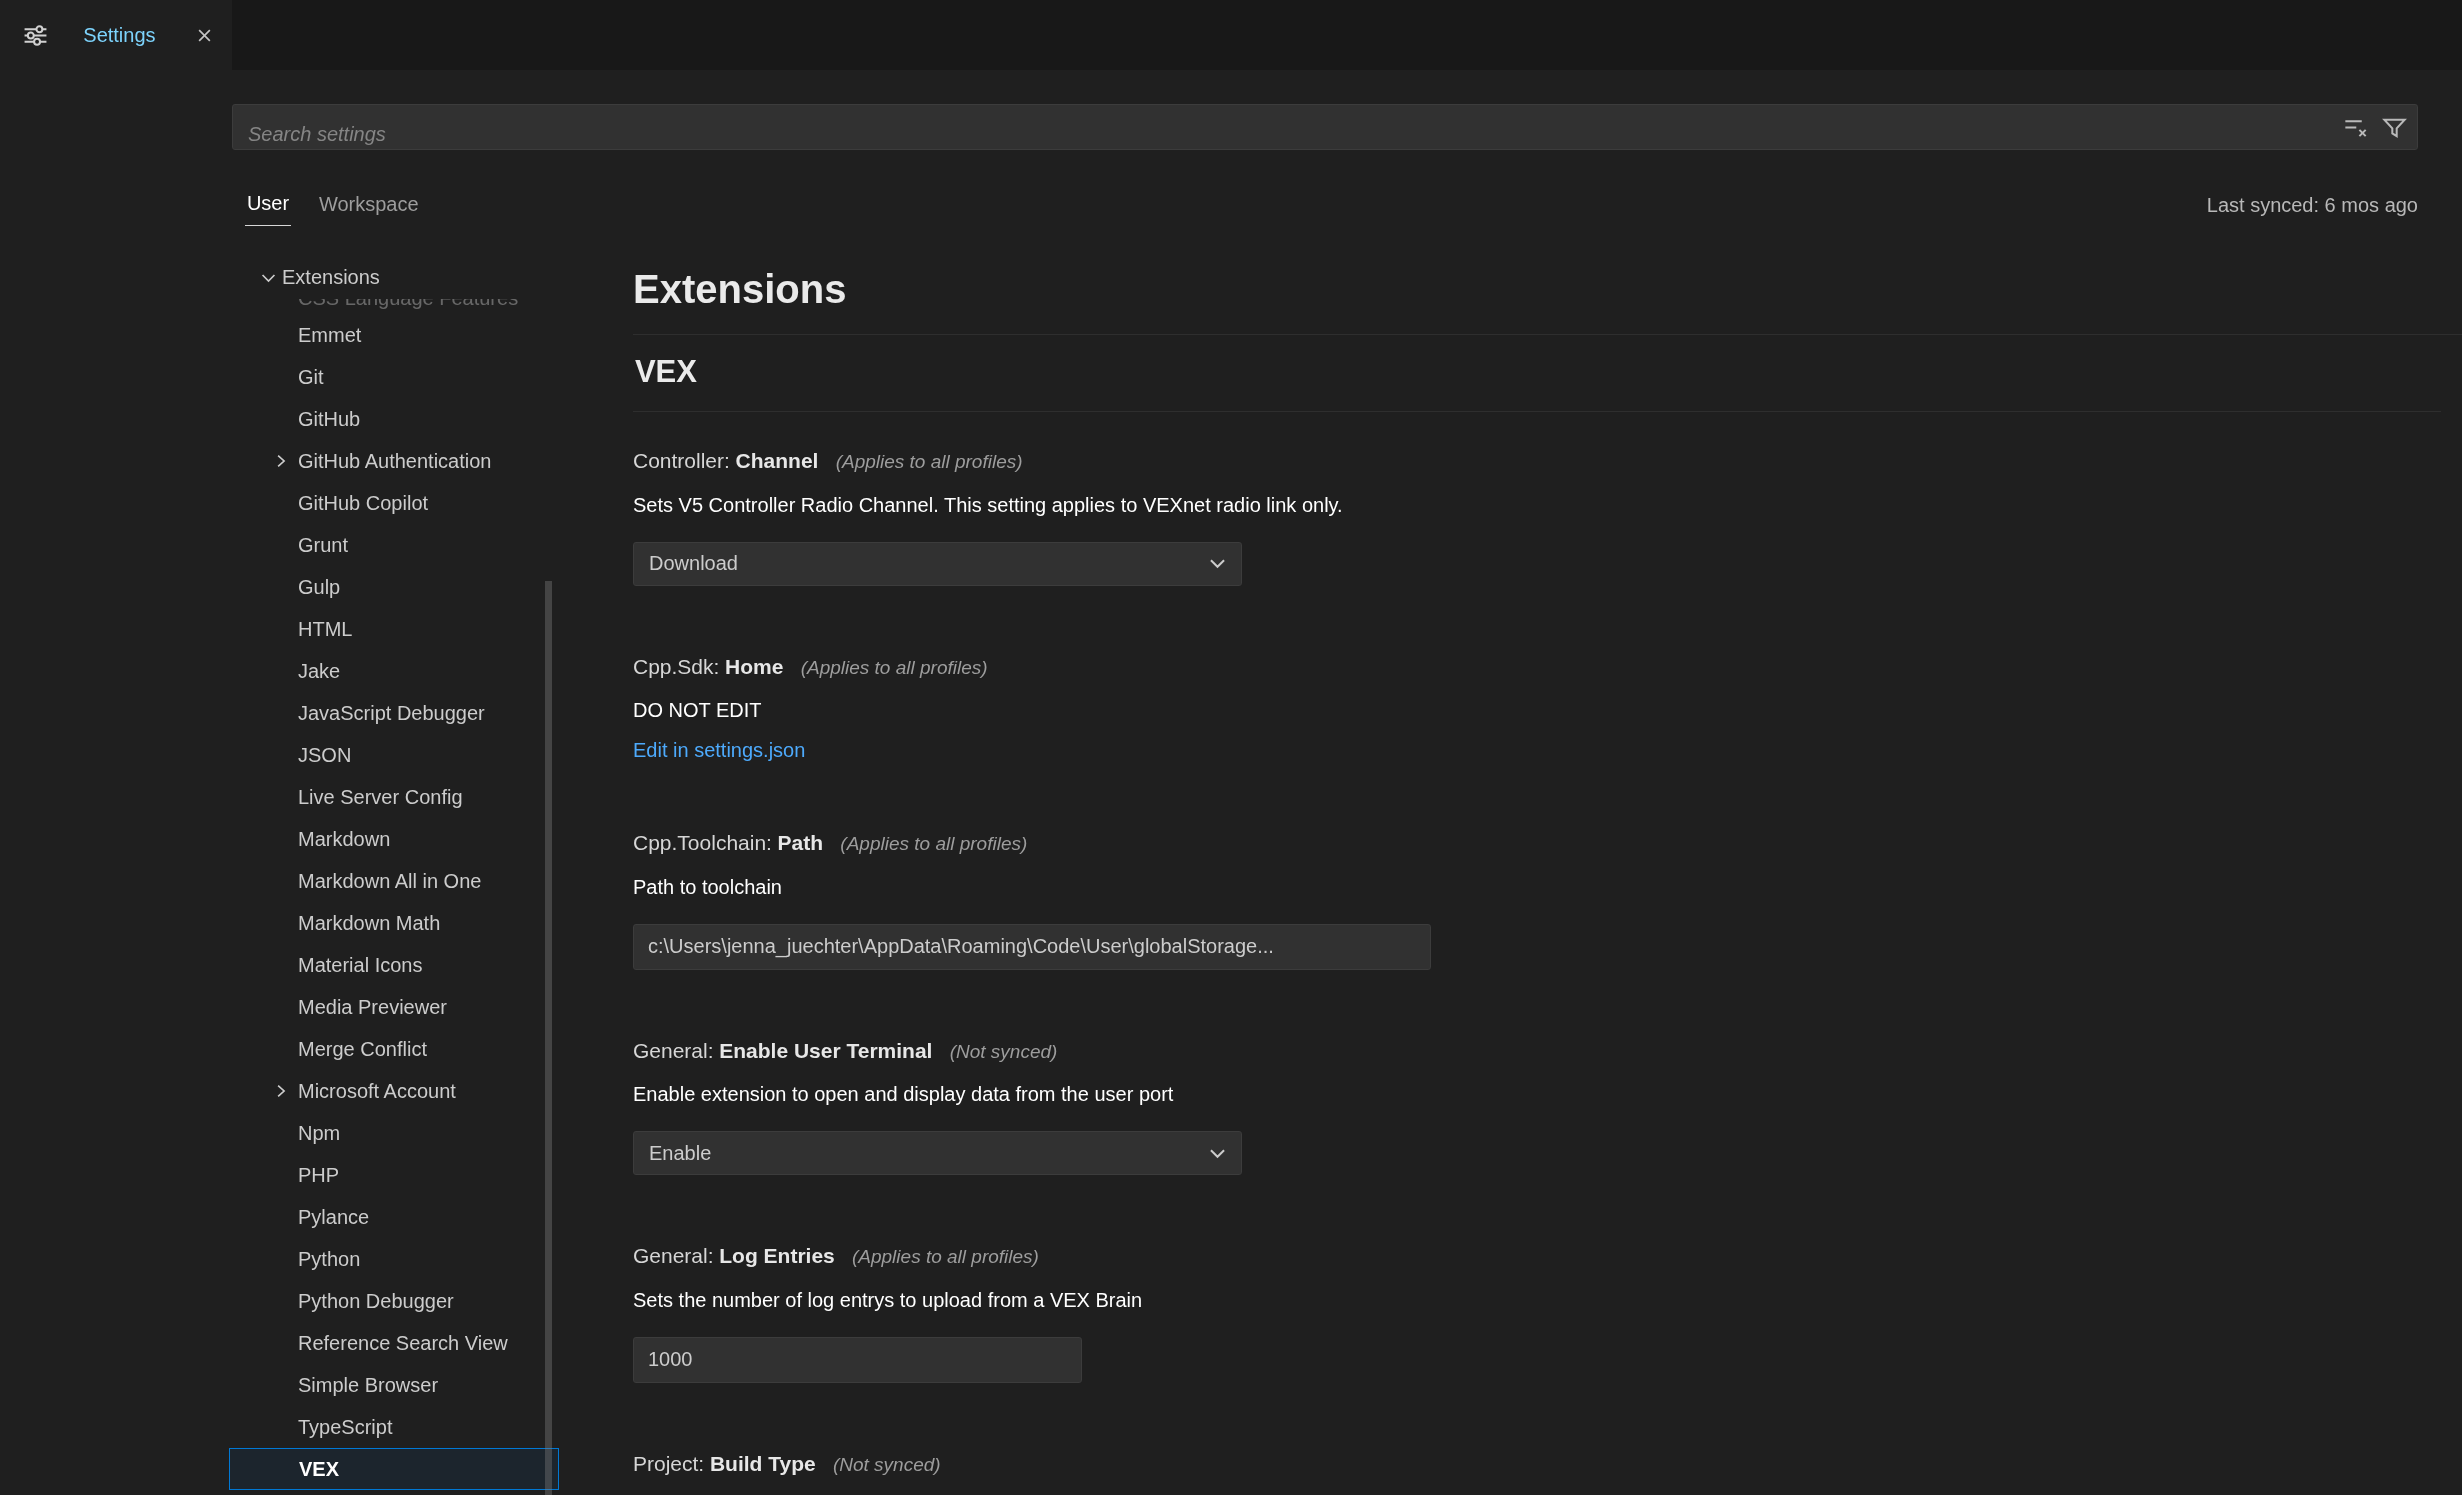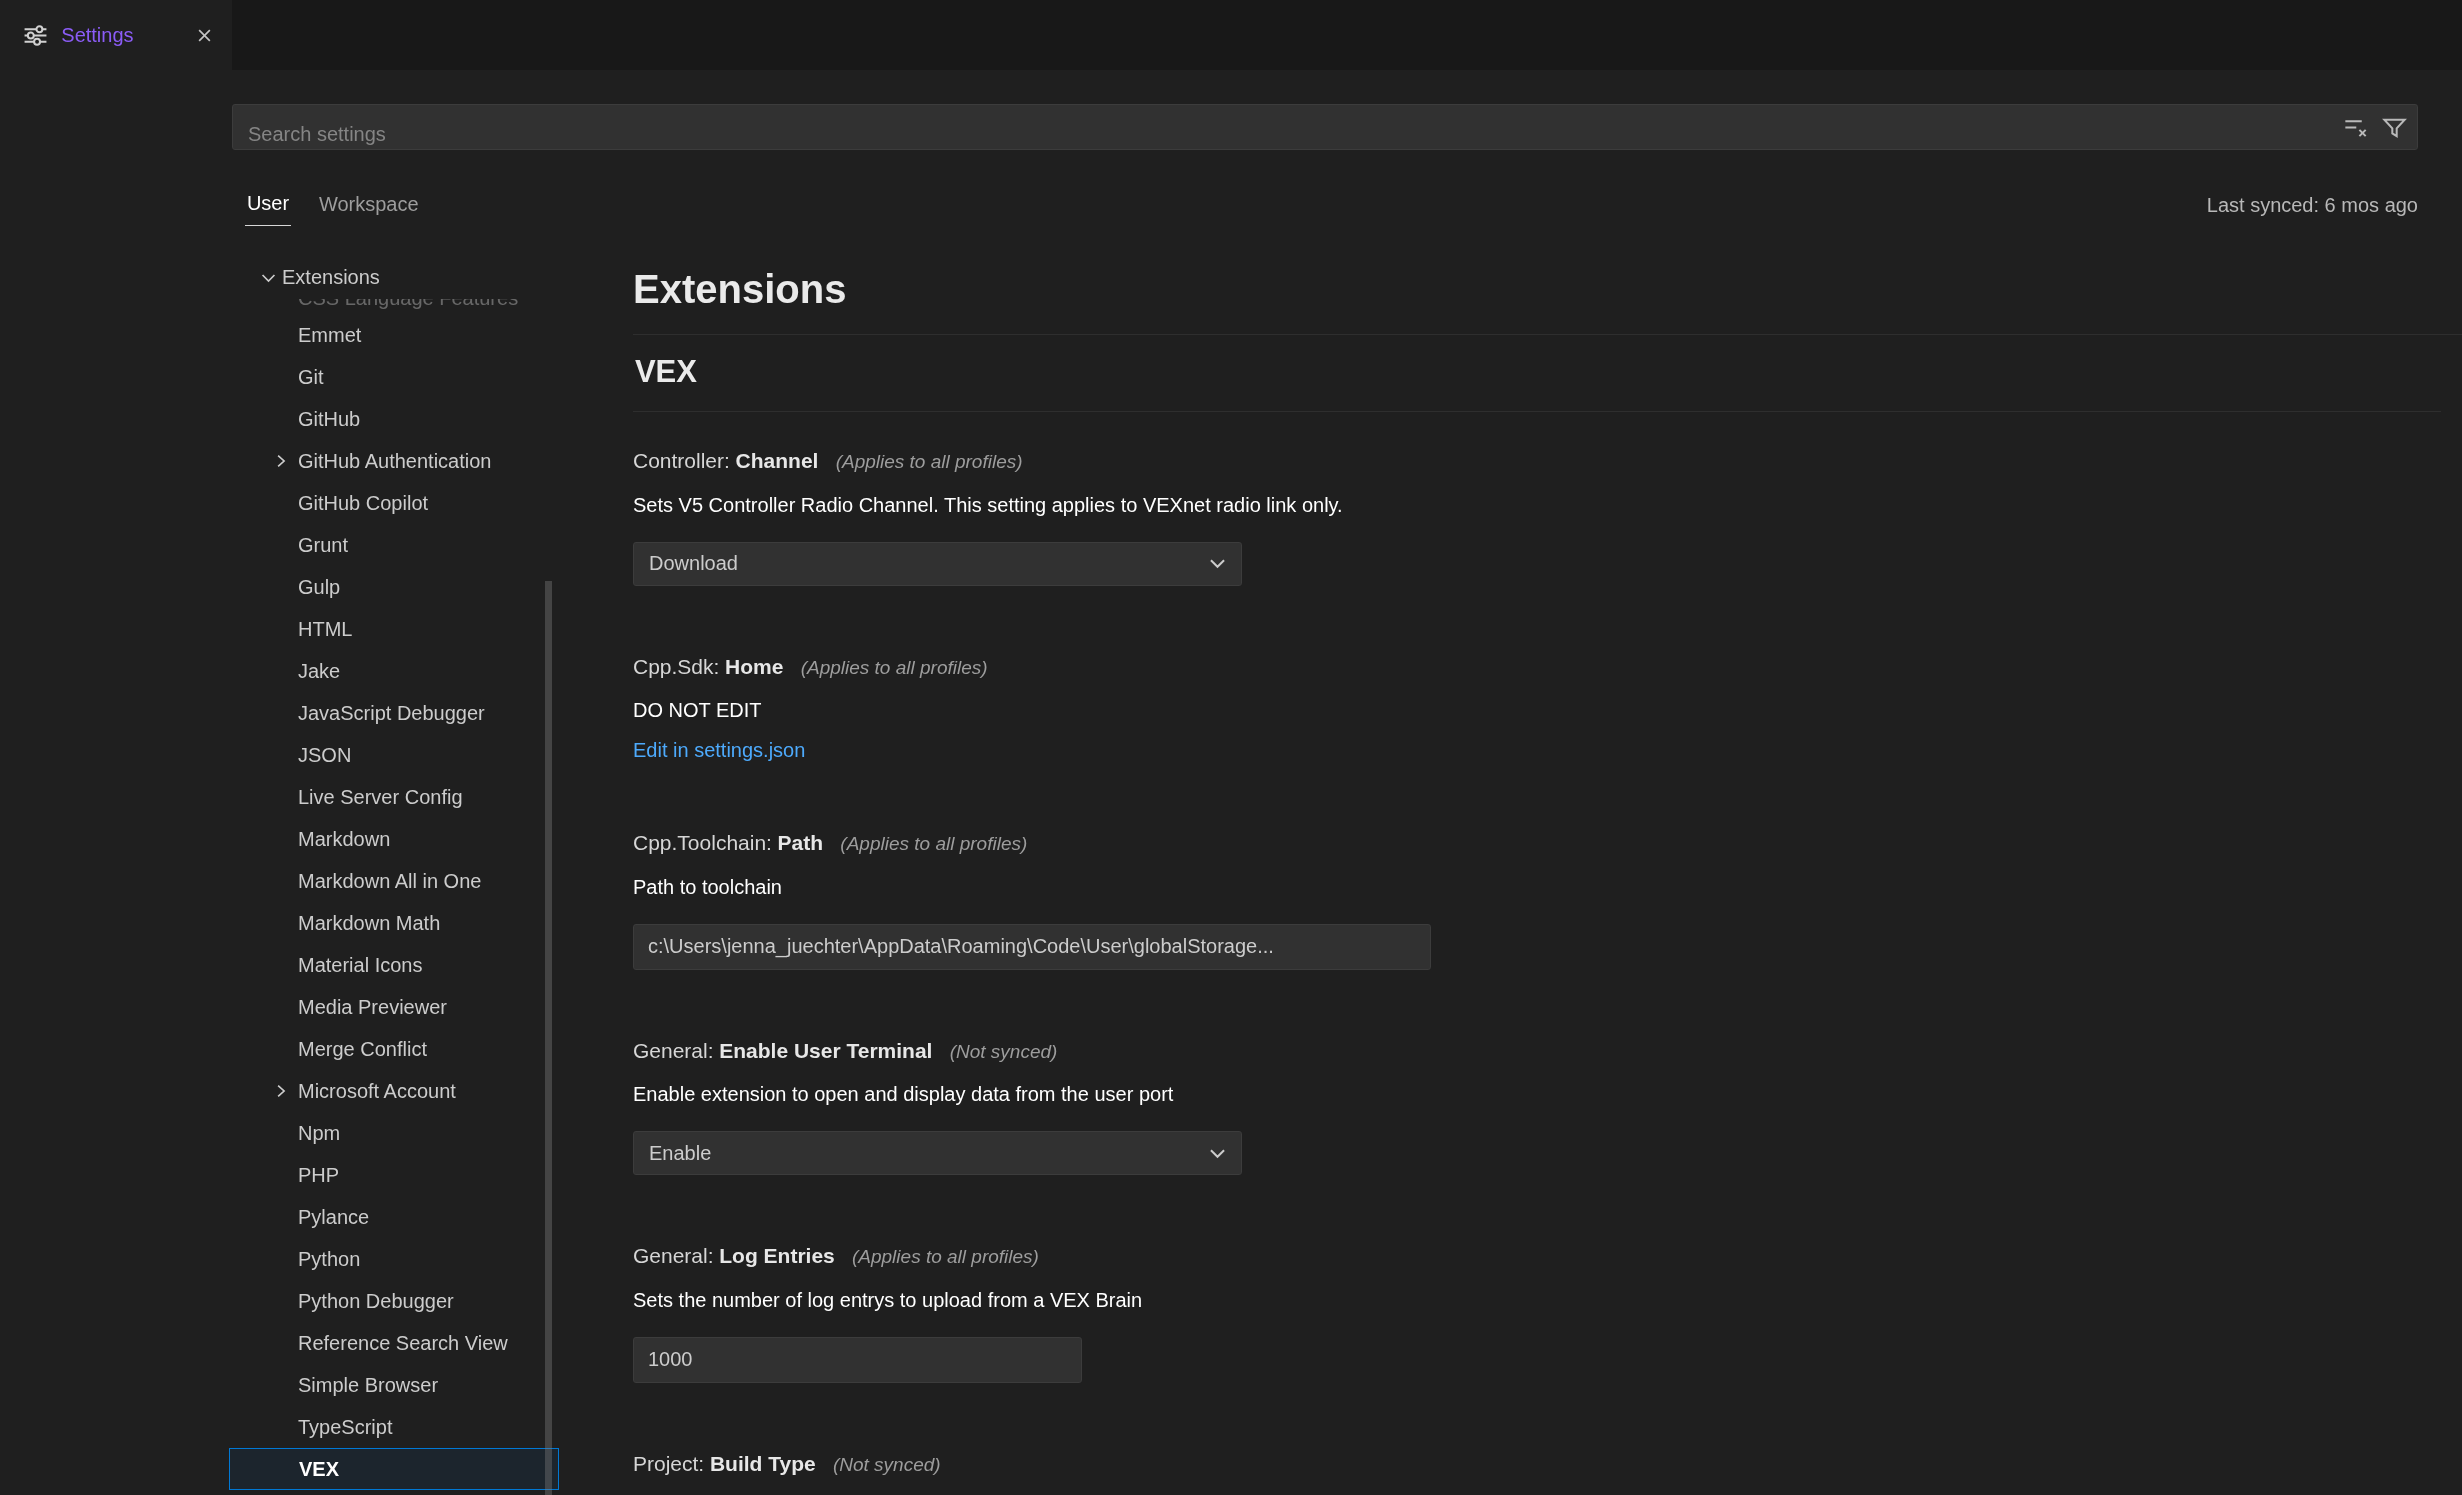--- a/index.html
+++ b/index.html
@@ -15,32 +15,32 @@
     font-family:"Liberation Sans","DejaVu Sans",sans-serif; color:var(--fg);
   }
   svg{display:block;}
 
   
   .tabstrip{position:absolute; left:0; top:0; right:0; height:70px; background:var(--strip);}
   .tab{
     position:absolute; left:0; top:0; width:232px; height:70px; background:var(--bg);
     display:flex; align-items:center; padding:0 15px 0 23px; gap:13.3px;
   }
-  .tab-title{font-size:20px; color:#8b5cf6; flex:1; white-space:nowrap;}
+  .tab-title{font-size:20px; color:#7dd3fc; flex:1; white-space:nowrap;margin-left:22px;}
   .tab-icon{width:25px; height:25px; color:#d0d0d0; flex:none;}
   .tab-close{width:25px; height:25px; color:#c5c5c5; flex:none; display:flex; align-items:center; justify-content:center; border-radius:4.8px; cursor:pointer;}
 
   
   .searchbar{
     position:absolute; left:232px; right:44px; top:104px; height:46px;
     background:var(--input-bg); border:1px solid var(--input-border); border-radius:2.9px;
   }
   .search-input{
     position:absolute; inset:0; width:100%; height:100%; background:transparent; border:none; outline:none;
-    color:var(--fg); font-size:20px; font-family:inherit; padding:14px 86px 0 15px;
+    color:var(--fg); font-size:20px; font-family:inherit; padding:14px 86px 0 15px;font-style:italic;
   }
   .search-input::placeholder{color:#858585;}
   .search-icons{position:absolute; right:9.5px; top:0; height:100%; display:flex; align-items:center; gap:11.4px;}
   .search-icon-btn{width:27px; height:27px; color:#b9b9b9; display:flex; align-items:center; justify-content:center; cursor:pointer; border-radius:3.8px;}
 
   .scope-row{position:absolute; left:245px; right:44px; top:181px; height:48px; display:flex; align-items:center; gap:26px;}
   .scope-tab{font-size:20px; padding:7.6px 1.9px 9.5px; cursor:pointer;}
   .scope-tab.active{color:#ffffff; border-bottom:1.9px solid #d7d7d7;}
   .scope-tab.inactive{color:#9d9d9d;}
   .scope-spacer{flex:1;}

